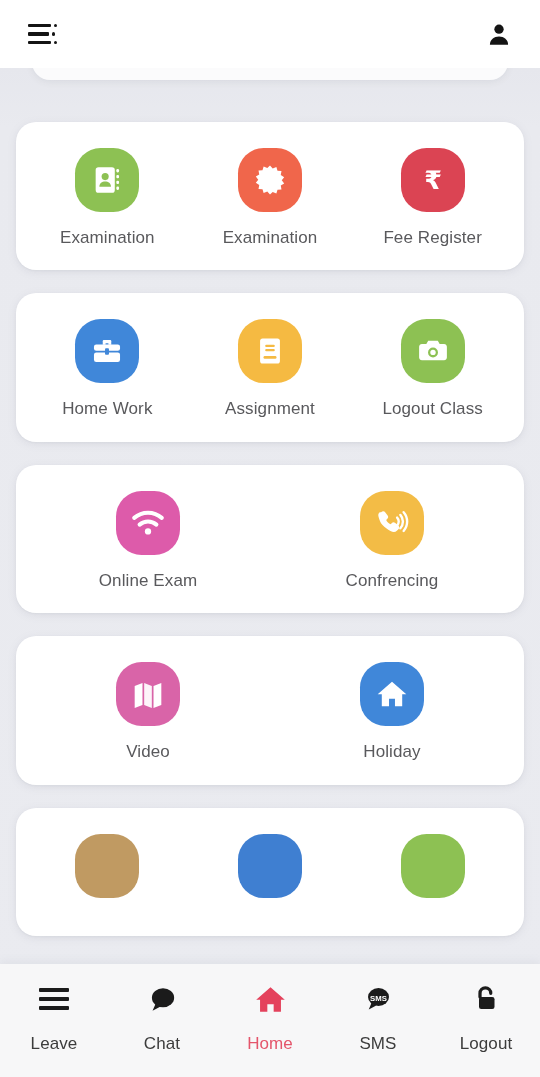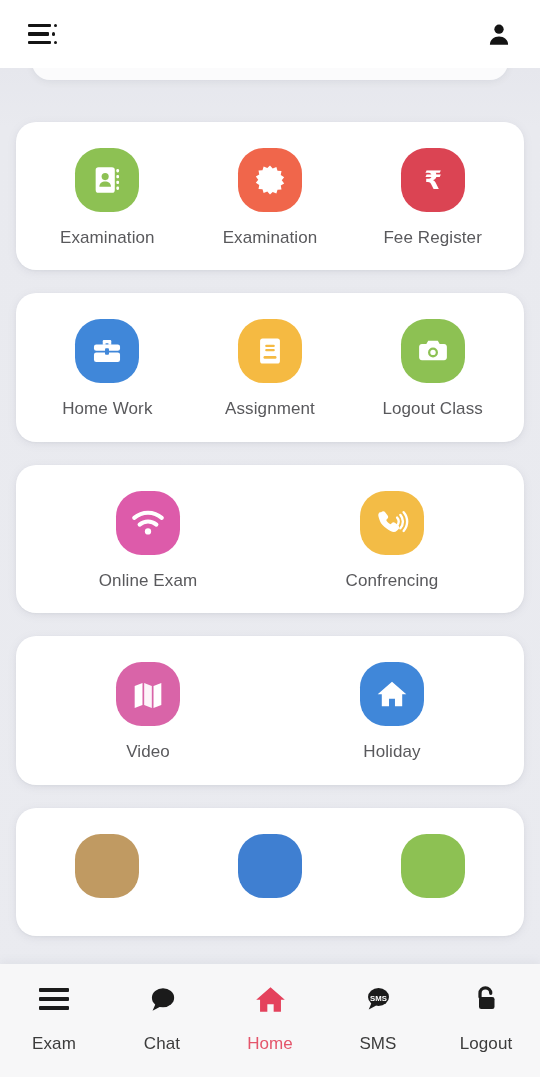--- a/index.html
+++ b/index.html
@@ -383,21 +383,21 @@
   <div class="bottom-nav">
 
     <div class="nav-item">
       <div class="nav-icon">
         <div class="nav-hamburger">
             <span></span>
             <span></span>
             <span></span>
           </div>
       </div>
-      <div class="nav-label">Exam</div>
+      <div class="nav-label">Leave</div>
     </div>
 
     <div class="nav-item">
       <div class="nav-icon">
         <svg width="31" height="31" viewBox="0 0 24 24" aria-hidden="true">
           <ellipse cx="12.4" cy="10.6" rx="8.6" ry="7.4" fill="#1b1b1b"></ellipse>
           <path d="M6.6 15.4l-2.3 5.3 6.2-3.3z" fill="#1b1b1b"></path>
         </svg>
       </div>
       <div class="nav-label">Chat</div>

